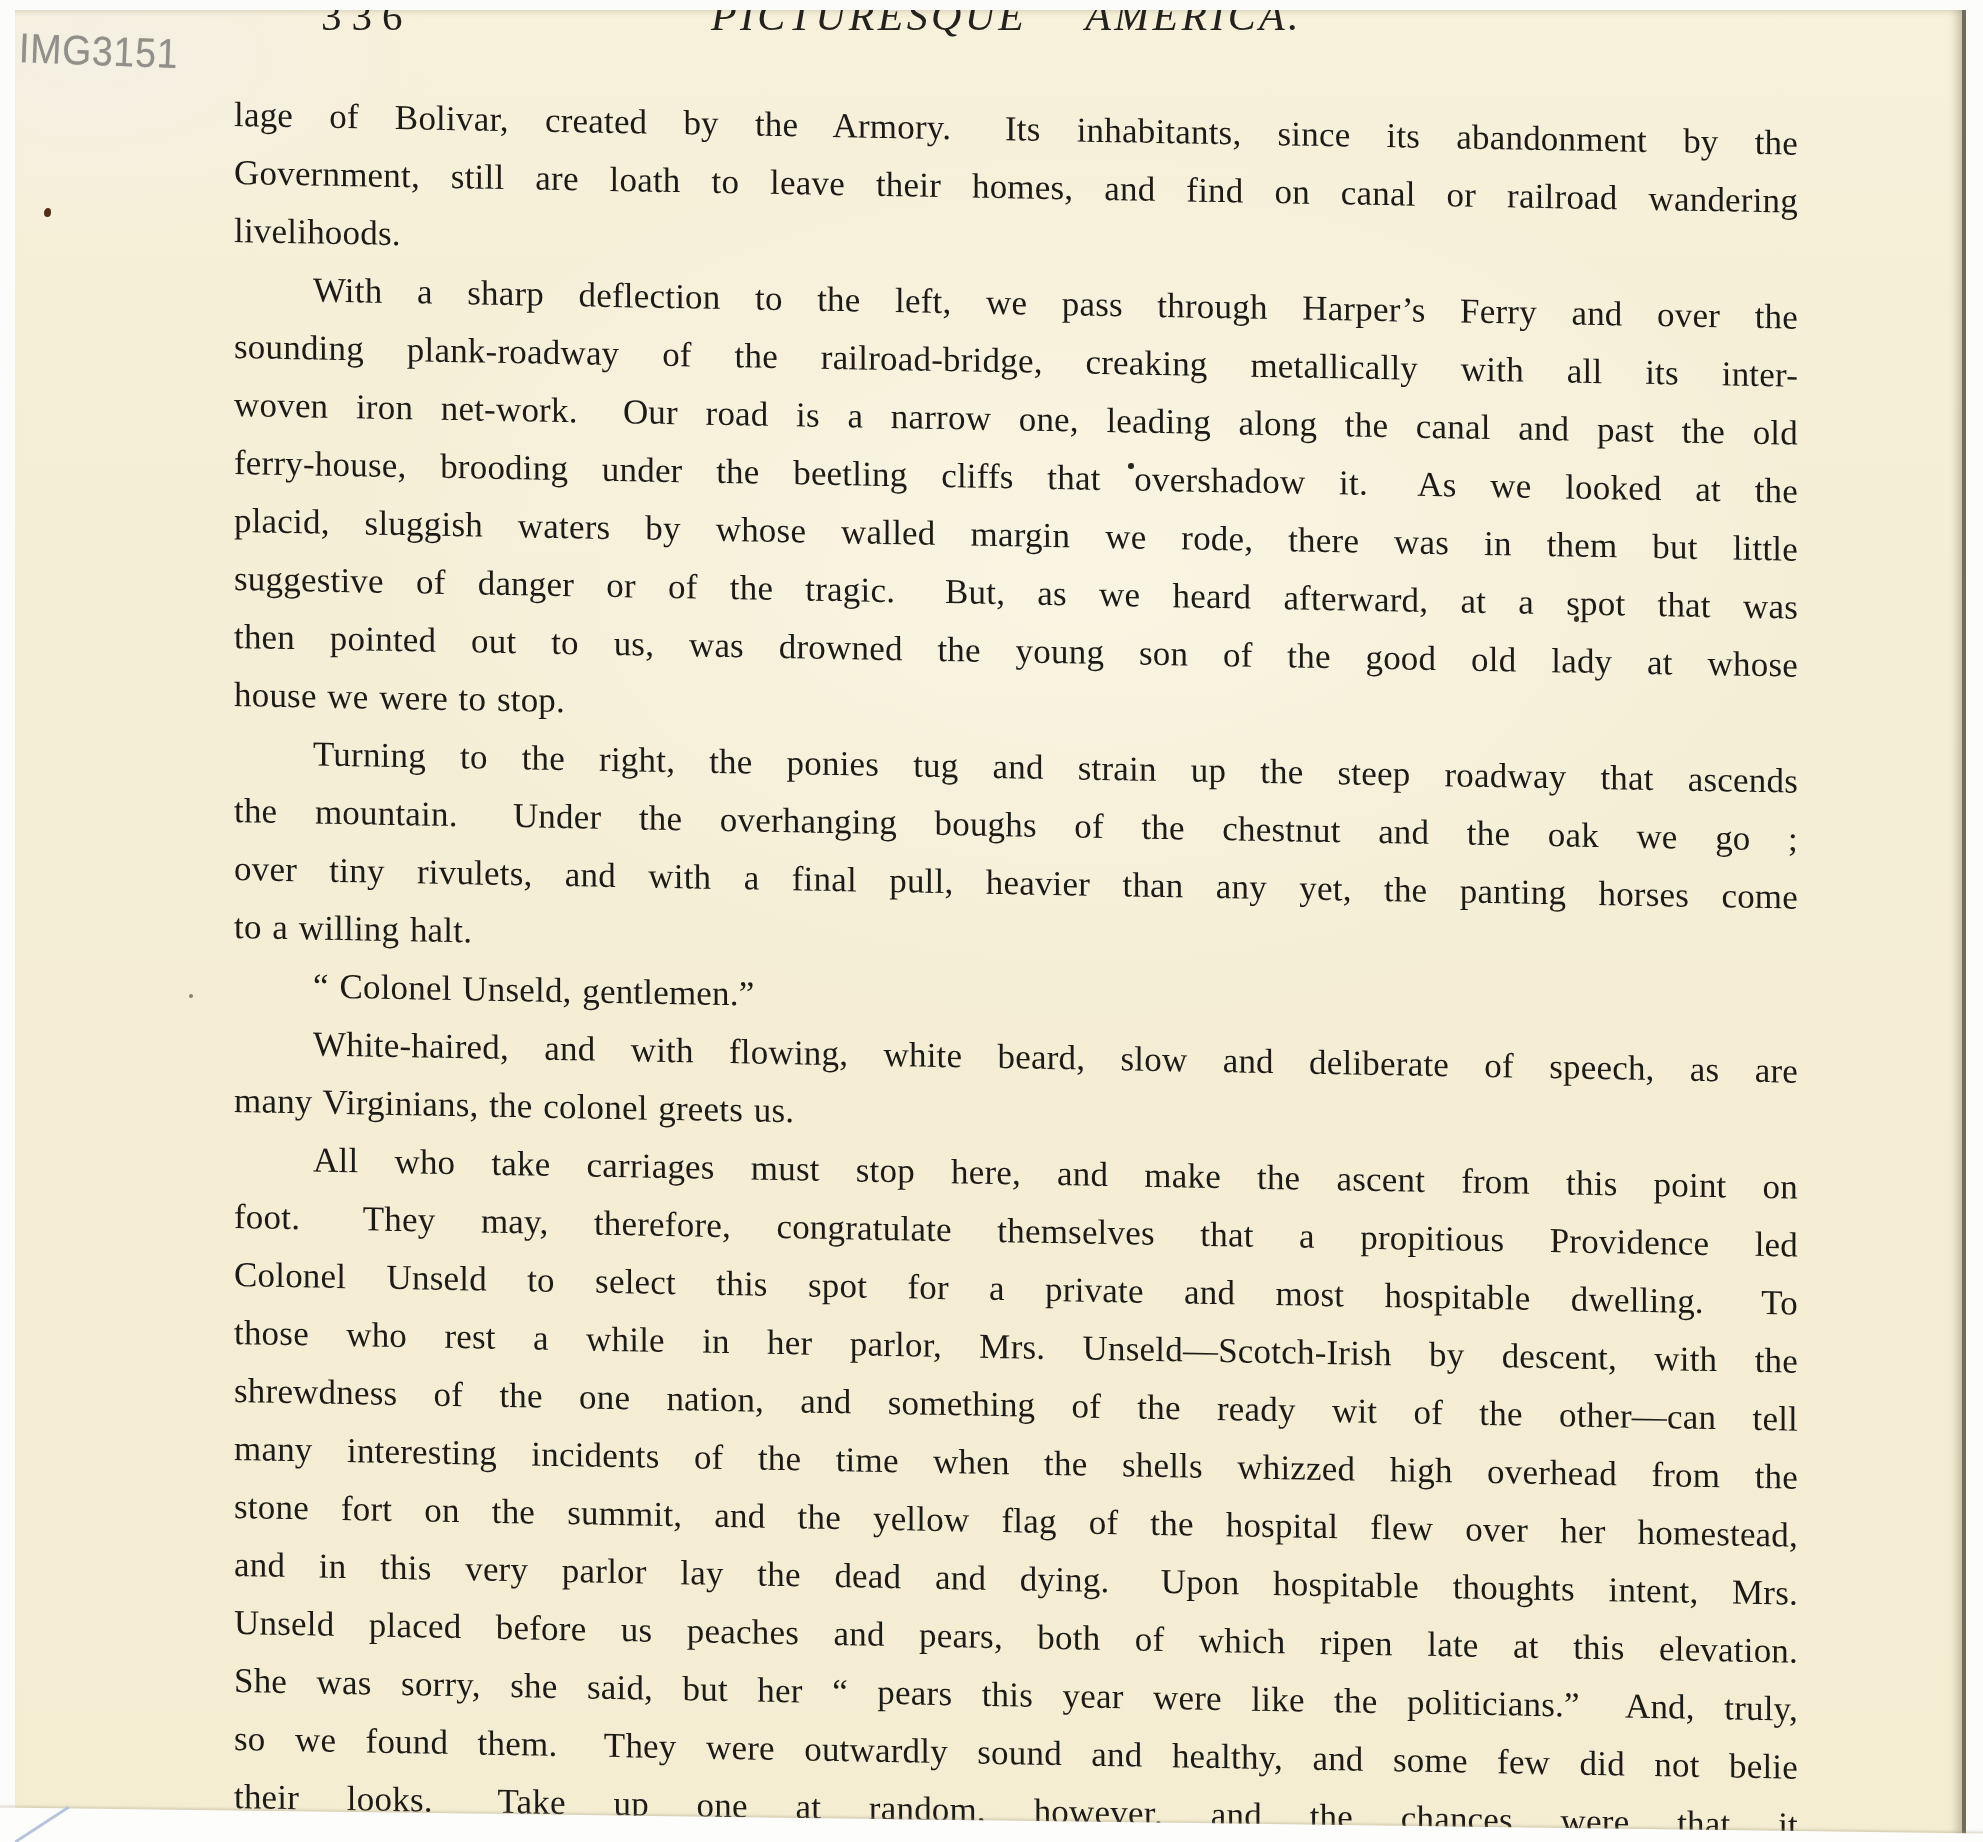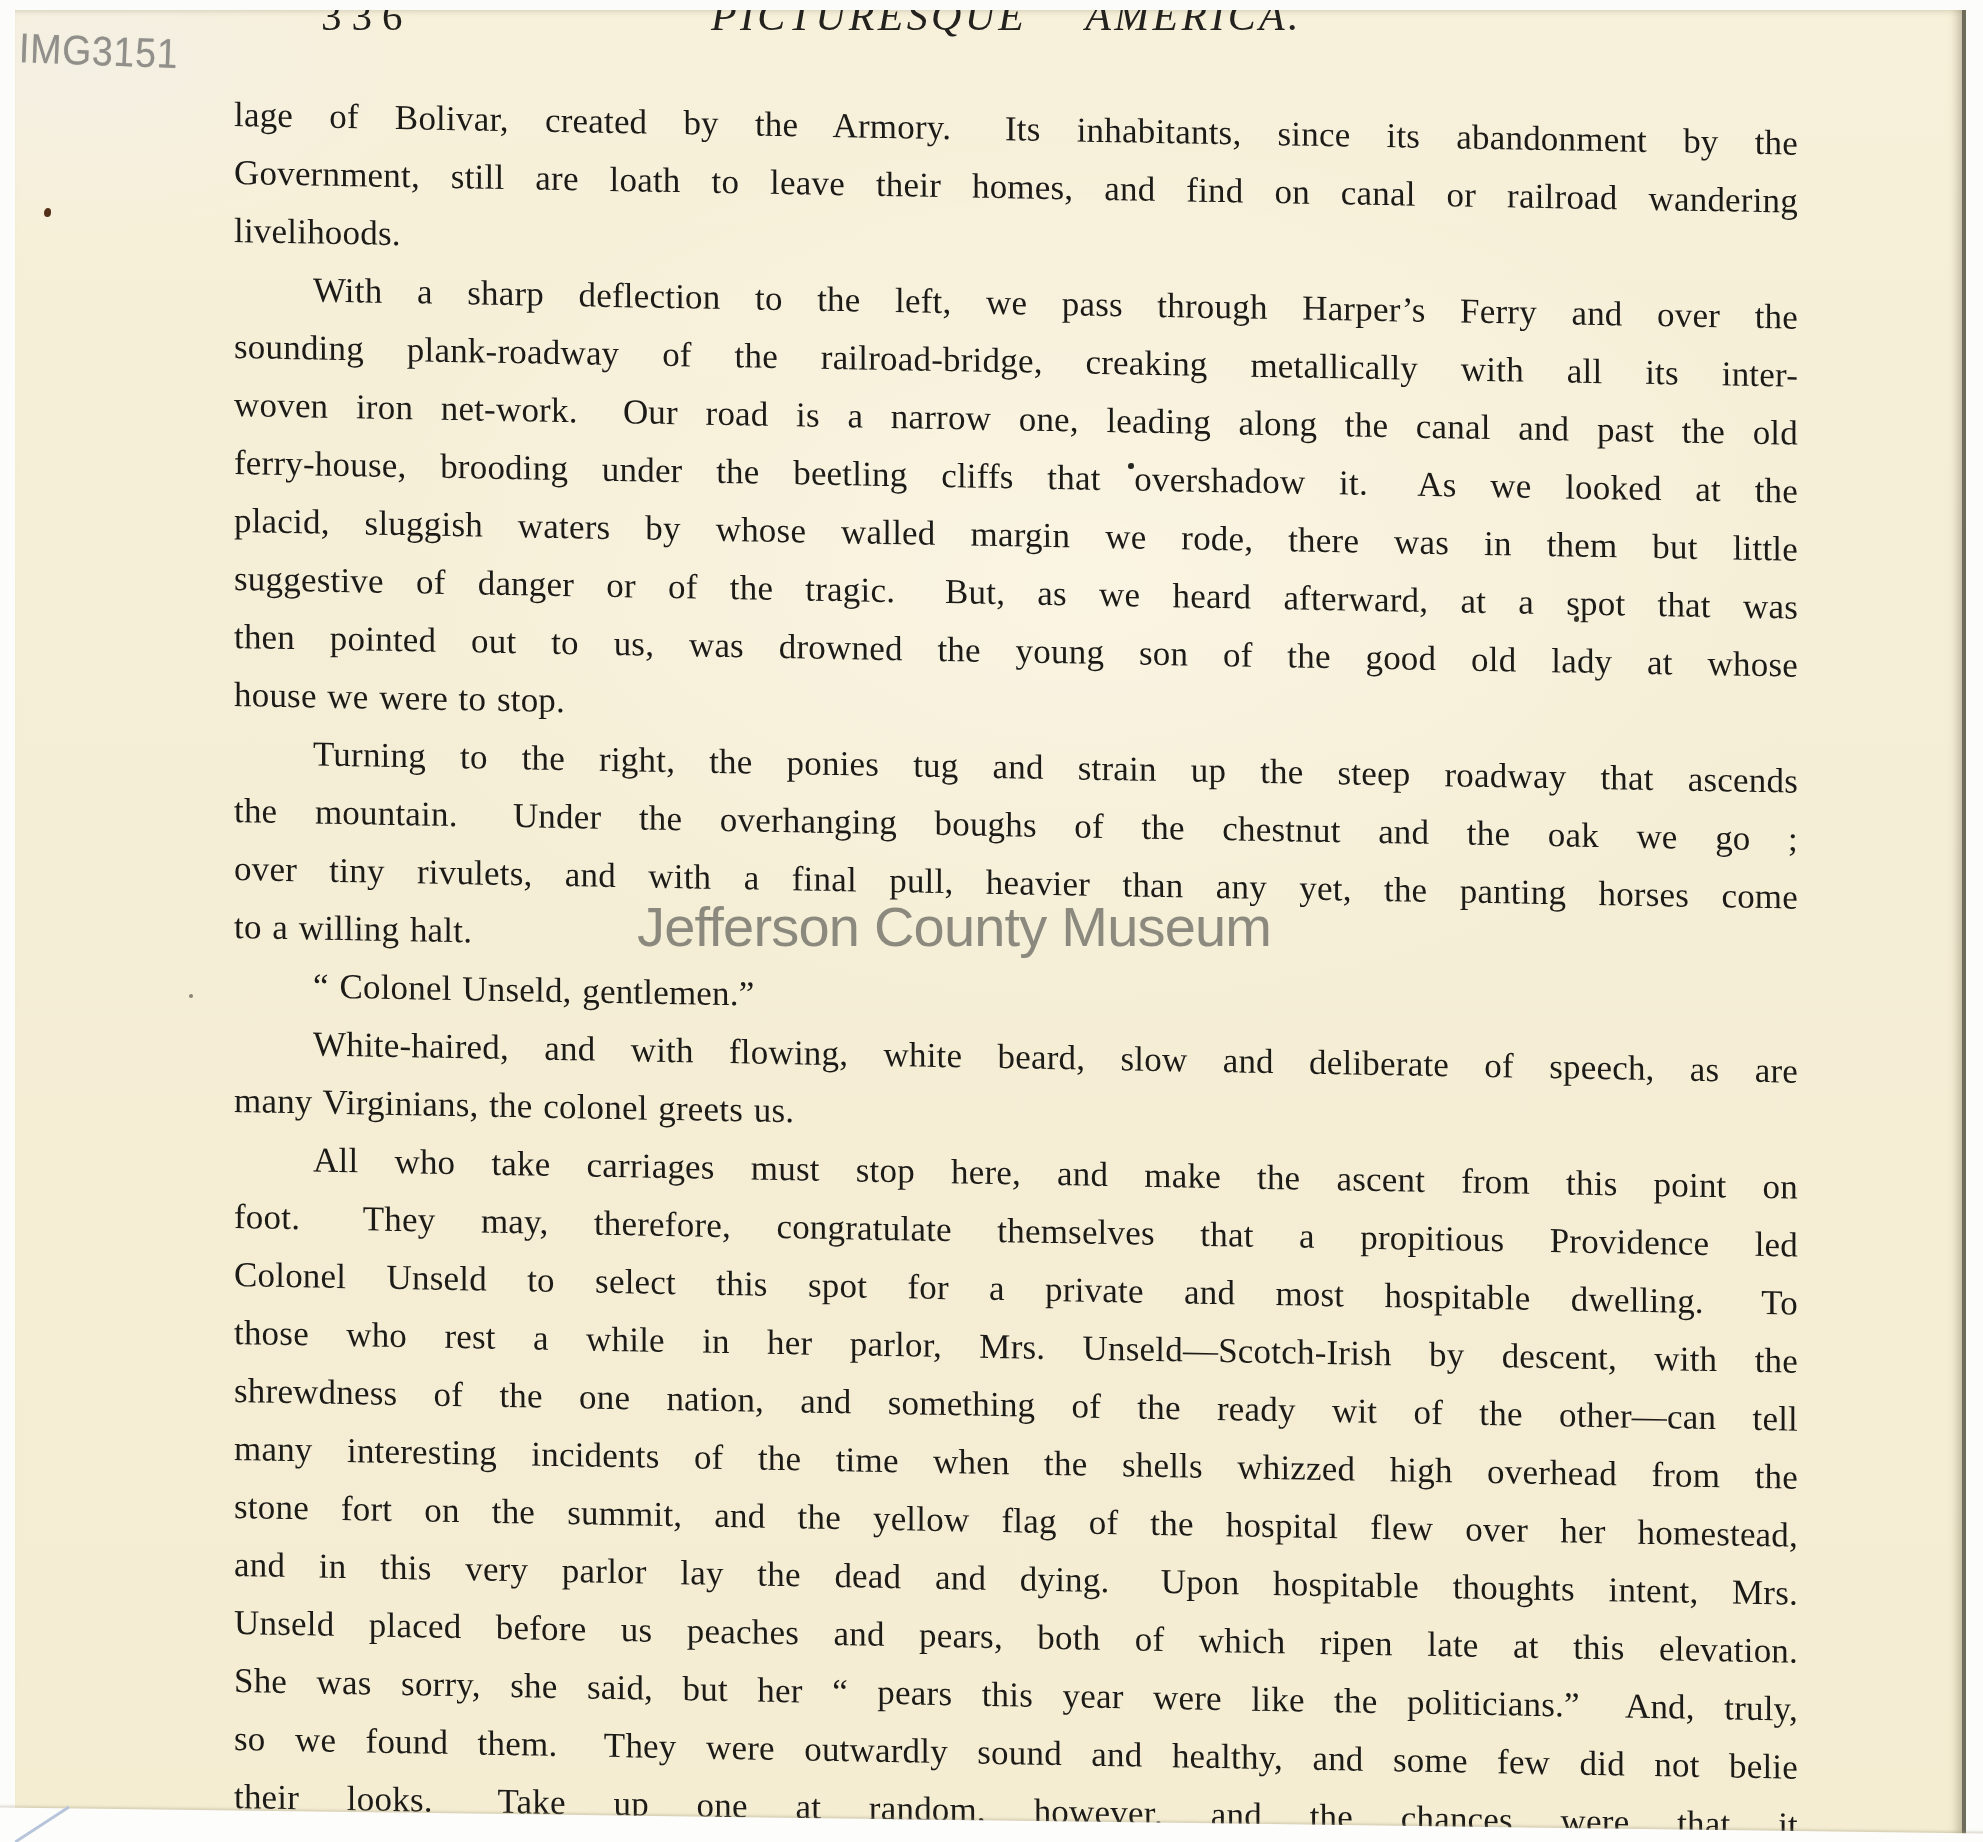--- a/index.html
+++ b/index.html
@@ -84,21 +84,20 @@
 </style>
 </head>
 <body>
 
 <div class="paper">
 
   <div class="folio">336</div>
   <div class="running-header">PICTURESQUE AMERICA.</div>
   <div class="pencil">IMG3151</div>
 
-  <div class="watermark">Jefferson County Museum</div>
 
   <div class="bodytext">
     <div class="ln">lage of Bolivar, created by the Armory.  Its inhabitants, since its abandonment by the</div>
     <div class="ln">Government, still are loath to leave their homes, and find on canal or railroad wandering</div>
     <div class="ln end">livelihoods.</div>
     <div class="ln ind">With a sharp deflection to the left, we pass through Harper’s Ferry and over the</div>
     <div class="ln">sounding plank-roadway of the railroad-bridge, creaking metallically with all its inter-</div>
     <div class="ln">woven iron net-work.  Our road is a narrow one, leading along the canal and past the old</div>
     <div class="ln">ferry-house, brooding under the beetling cliffs that overshadow it.  As we looked at the</div>
     <div class="ln">placid, sluggish waters by whose walled margin we rode, there was in them but little</div>

